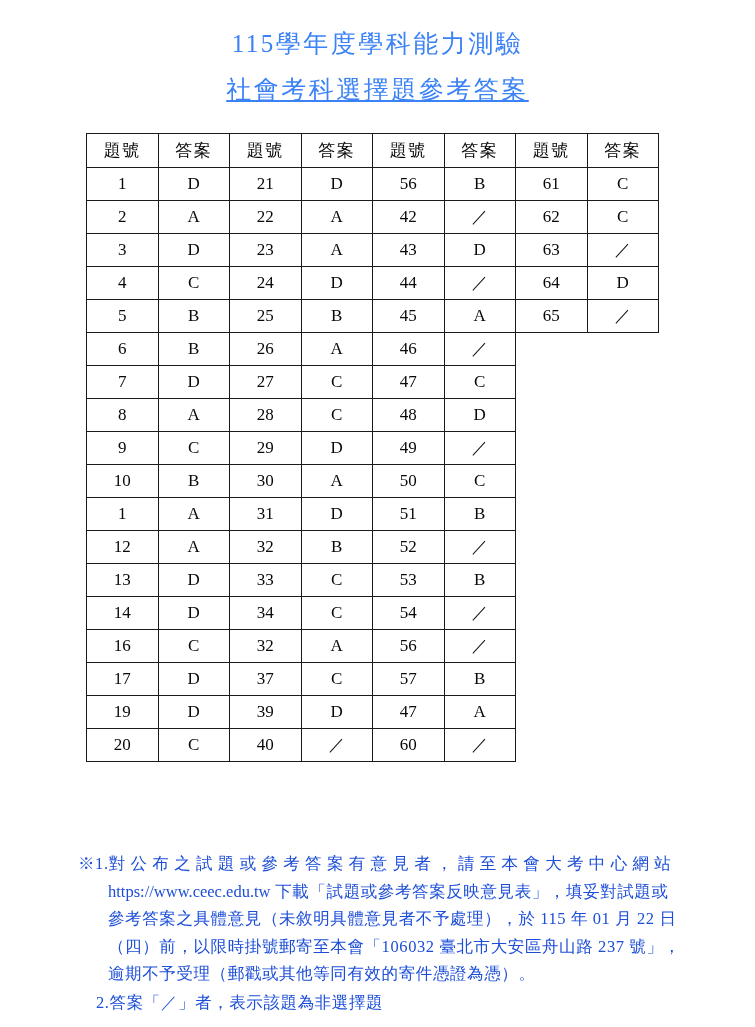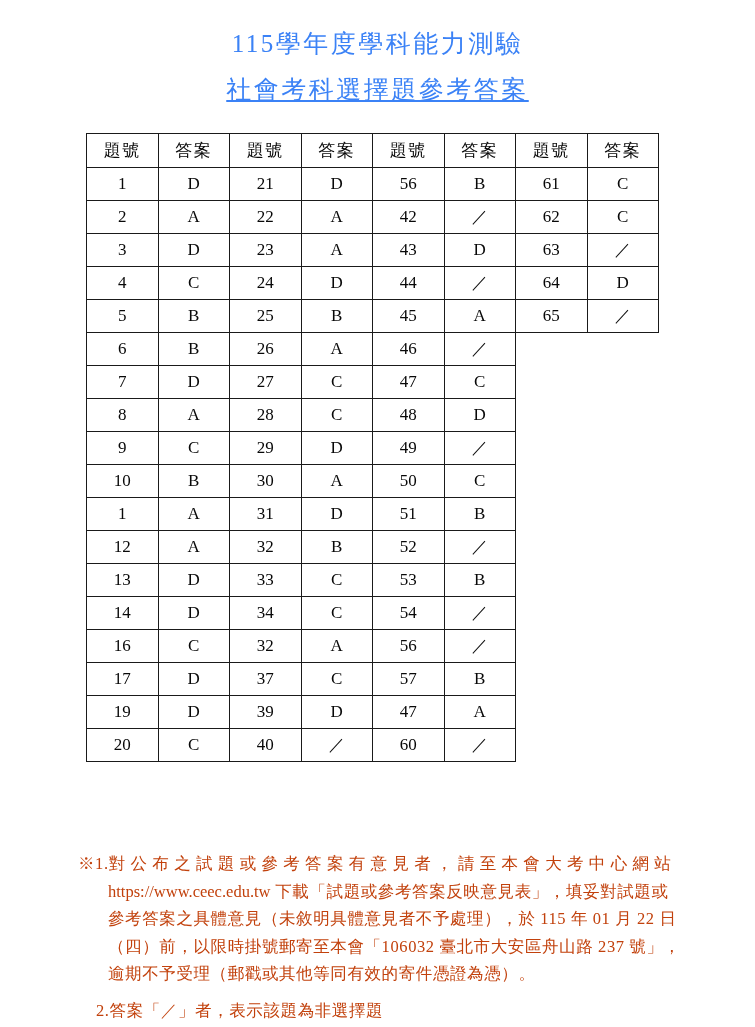--- a/index.html
+++ b/index.html
@@ -91,21 +91,21 @@
   }
 
   
   .notes {
     position: absolute;
     left: 78px;
     top: 850px;
     width: 610px;
     font-size: 16.5px;
     line-height: 27.5px;
-    color: #c2410c;
+    color: #1d4ed8;
   }
   .note-item {
     position: relative;
     display: block;
   }
   .note-1 {
     text-indent: 0;
     padding-left: 0;
   }
   .note-line {
@@ -113,21 +113,21 @@
     white-space: nowrap;
     letter-spacing: 0.6px;
   }
   .note-line.indent {
     padding-left: 30px;
   }
   .note-2 {
     padding-left: 18px;
     letter-spacing: 0.6px;
     white-space: nowrap;
-    margin-top: 9px;
+    margin-top: 1px;
   }
   .url {
     font-family: "Liberation Serif", "DejaVu Serif", serif;
     letter-spacing: 0;
     margin-top: 39px;
   }
 </style>
 </head>
 <body>
 

